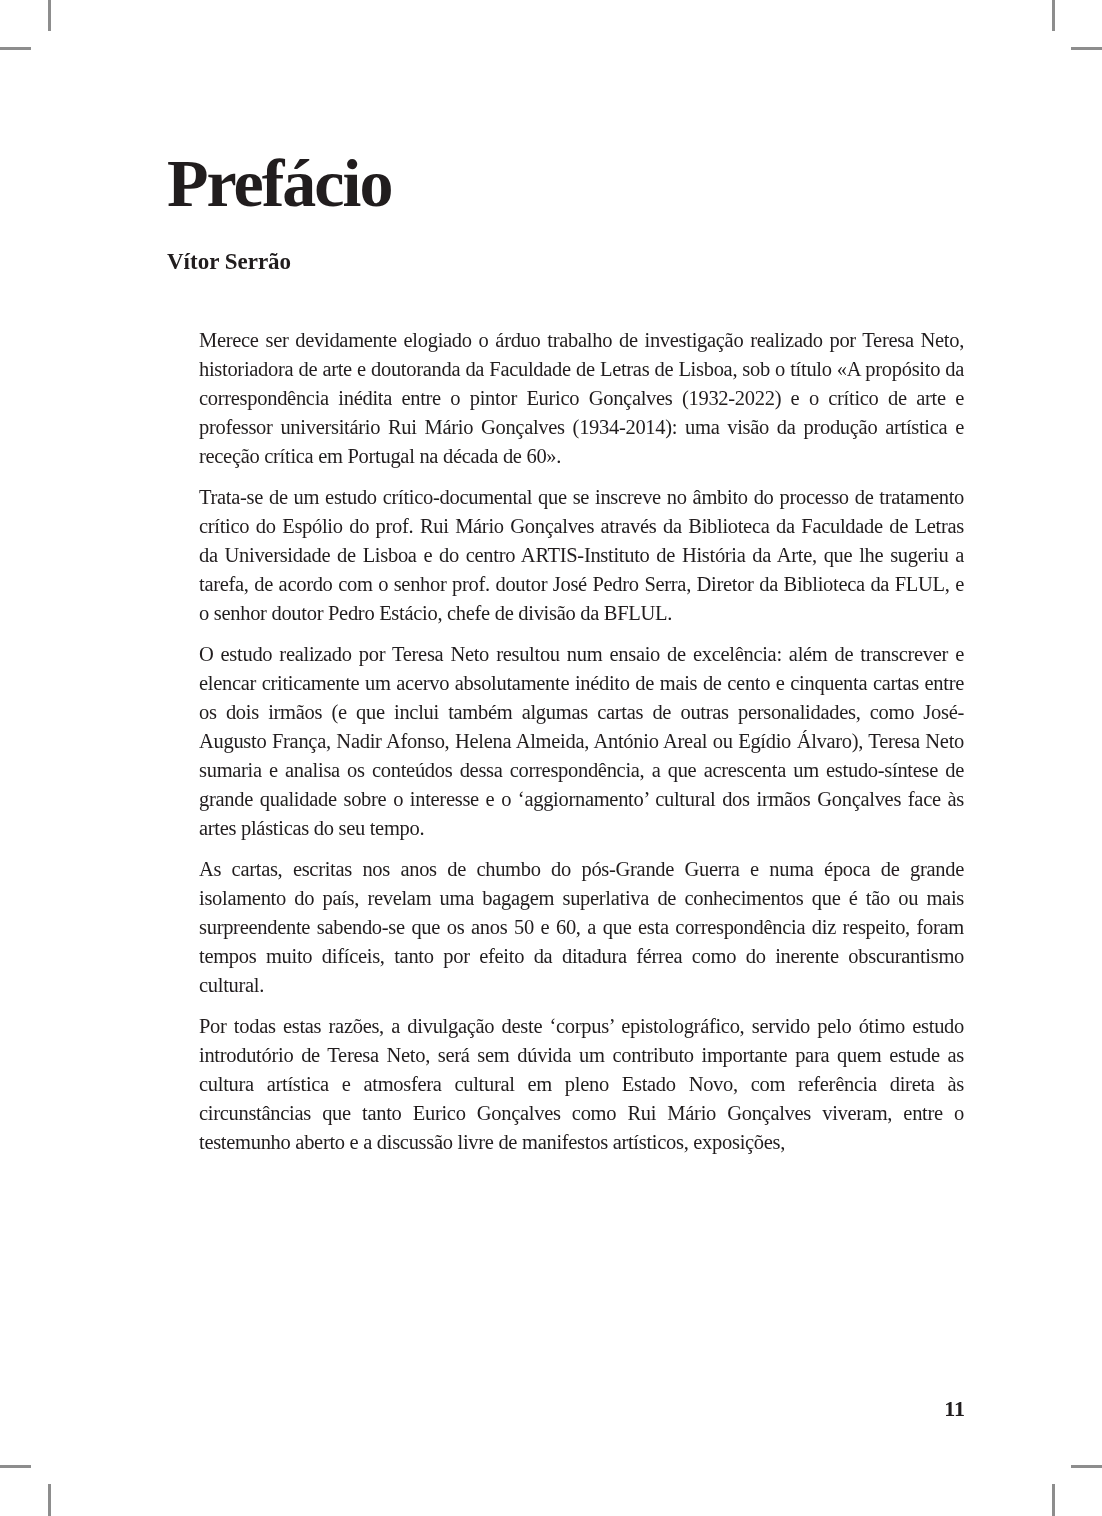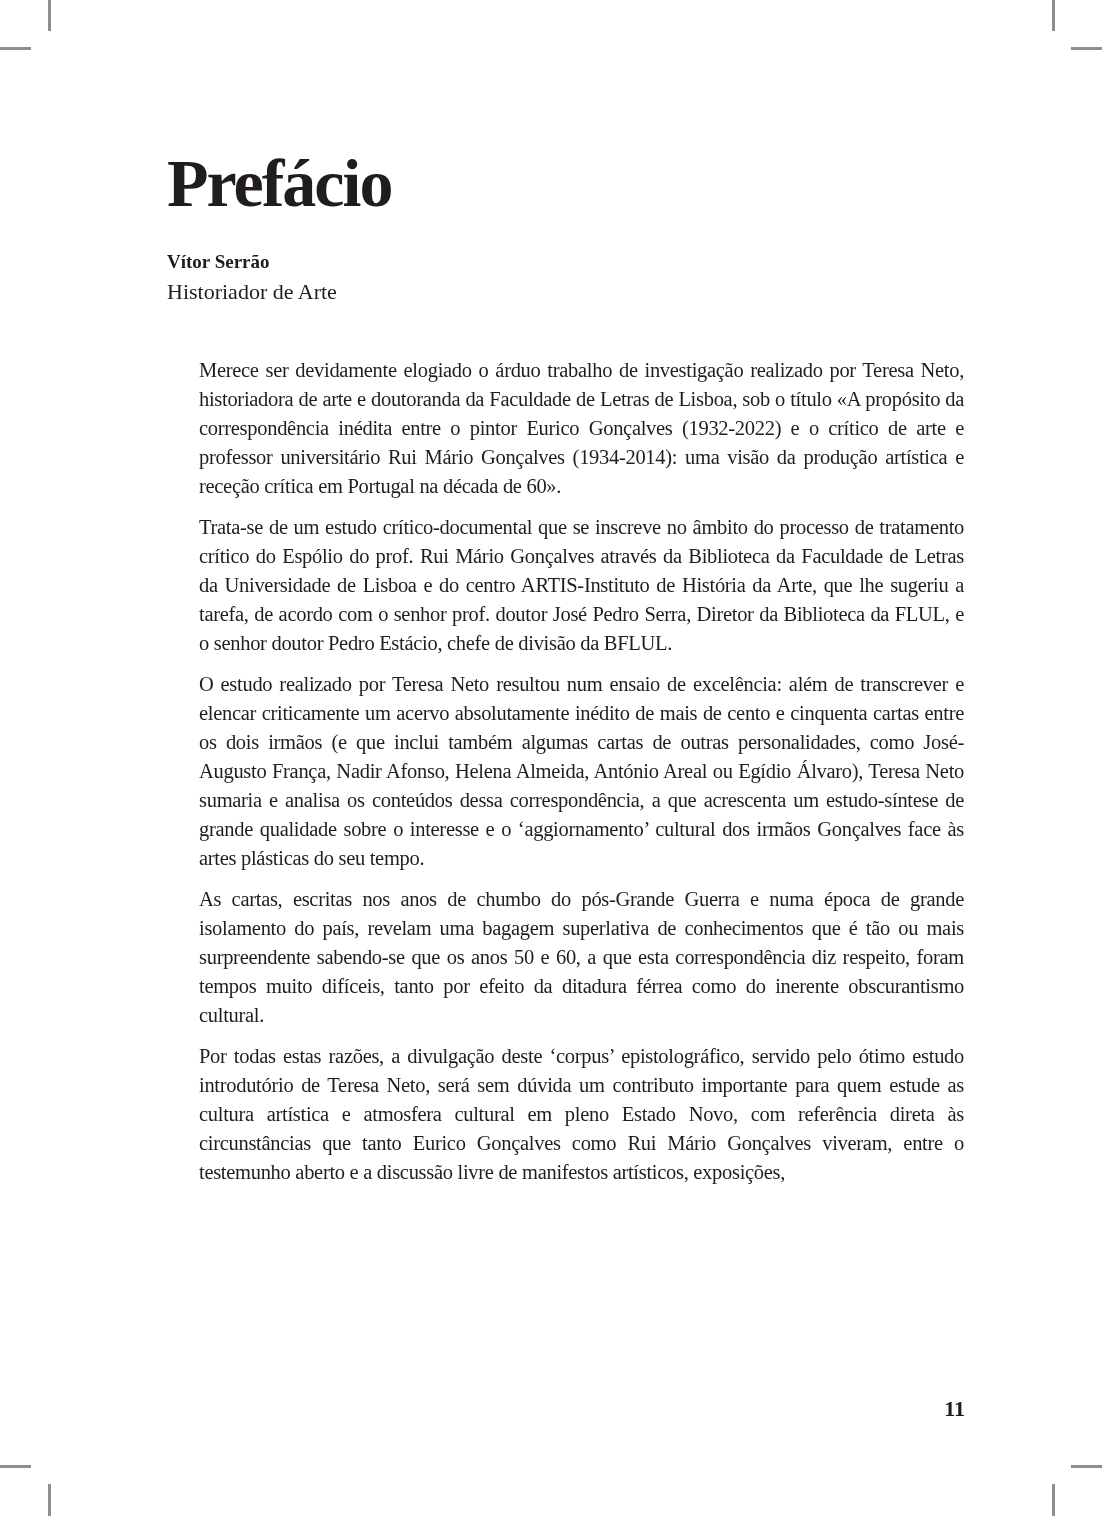--- a/index.html
+++ b/index.html
@@ -42,21 +42,21 @@
     line-height: 1.05;
     font-weight: 700;
     letter-spacing: -2px;
     color: var(--text, #211d1e);
   }
   .author-block {
     margin-top: 28px;
   }
   .author-name {
     font-weight: 700;
-    font-size: 19px;
+    font-size: 23px;
     line-height: 30px;
   }
   .author-line {
     font-size: 22px;
     line-height: 30px;
   }
   .paragraphs {
     margin-top: 49px;
     margin-left: 32px;
   }
@@ -88,21 +88,20 @@
   <div class="mark m-bl-h"></div>
   <div class="mark m-bl-v"></div>
   <div class="mark m-br-h"></div>
   <div class="mark m-br-v"></div>
 
   <div class="content">
     <h1 class="title">Prefácio</h1>
 
     <div class="author-block">
       <div class="author-name">Vítor Serrão</div>
-      <div class="author-line">Historiador de Arte</div>
     </div>
 
     <div class="paragraphs">
       <p>Merece ser devidamente elogiado o árduo trabalho de investigação realizado por Teresa Neto, historiadora de arte e doutoranda da Faculdade de Letras de Lisboa, sob o título «A propósito da correspondência inédita entre o pintor Eurico Gonçalves (1932-2022) e o crítico de arte e professor universitário Rui Mário Gonçalves (1934-2014): uma visão da produção artística e receção crítica em Portugal na década de 60».</p>
       <p>Trata-se de um estudo crítico-documental que se inscreve no âmbito do processo de tratamento crítico do Espólio do prof. Rui Mário Gonçalves através da Biblioteca da Faculdade de Letras da Universidade de Lisboa e do centro ARTIS-Instituto de História da Arte, que lhe sugeriu a tarefa, de acordo com o senhor prof. doutor José Pedro Serra, Diretor da Biblioteca da FLUL, e o senhor doutor Pedro Estácio, chefe de divisão da BFLUL.</p>
       <p>O estudo realizado por Teresa Neto resultou num ensaio de excelência: além de transcrever e elencar criticamente um acervo absolutamente inédito de mais de cento e cinquenta cartas entre os dois irmãos (e que inclui também algumas cartas de outras personalidades, como José-Augusto França, Nadir Afonso, Helena Almeida, António Areal ou Egídio Álvaro), Teresa Neto sumaria e analisa os conteúdos dessa correspondência, a que acrescenta um estudo-síntese de grande qualidade sobre o interesse e o ‘aggiornamento’ cultural dos irmãos Gonçalves face às artes plásticas do seu tempo.</p>
       <p>As cartas, escritas nos anos de chumbo do pós-Grande Guerra e numa época de grande isolamento do país, revelam uma bagagem superlativa de conhecimentos que é tão ou mais surpreendente sabendo-se que os anos 50 e 60, a que esta correspondência diz respeito, foram tempos muito difíceis, tanto por efeito da ditadura férrea como do inerente obscurantismo cultural.</p>
       <p>Por todas estas razões, a divulgação deste ‘corpus’ epistolográfico, servido pelo ótimo estudo introdutório de Teresa Neto, será sem dúvida um contributo importante para quem estude as cultura artística e atmosfera cultural em pleno Estado Novo, com referência direta às circunstâncias que tanto Eurico Gonçalves como Rui Mário Gonçalves viveram, entre o testemunho aberto e a discussão livre de manifestos artísticos, exposições,</p>
     </div>
   </div>

